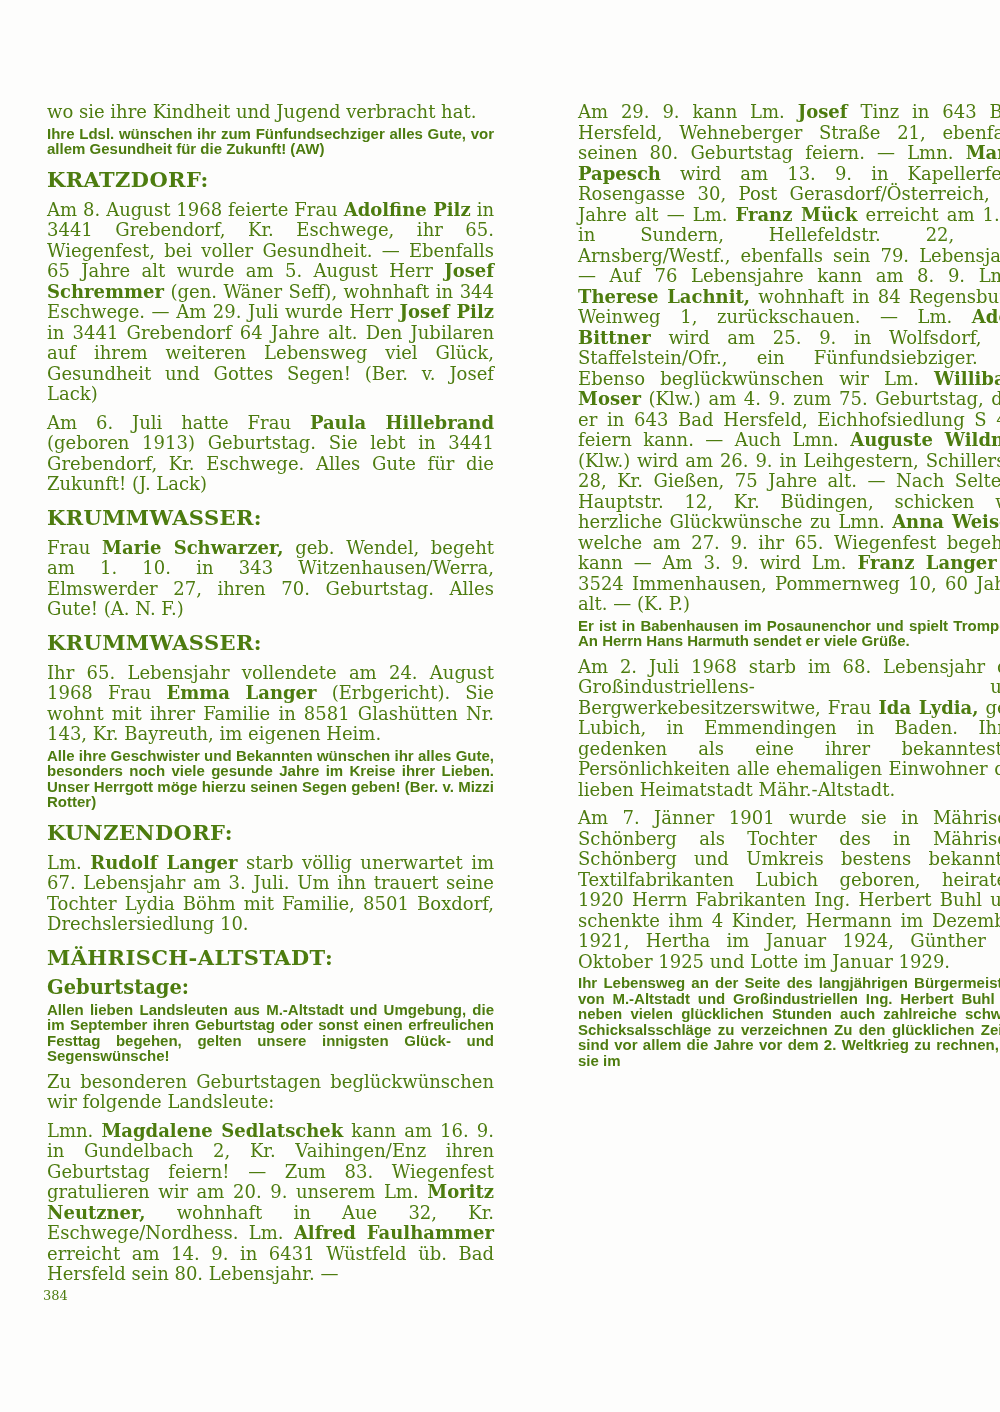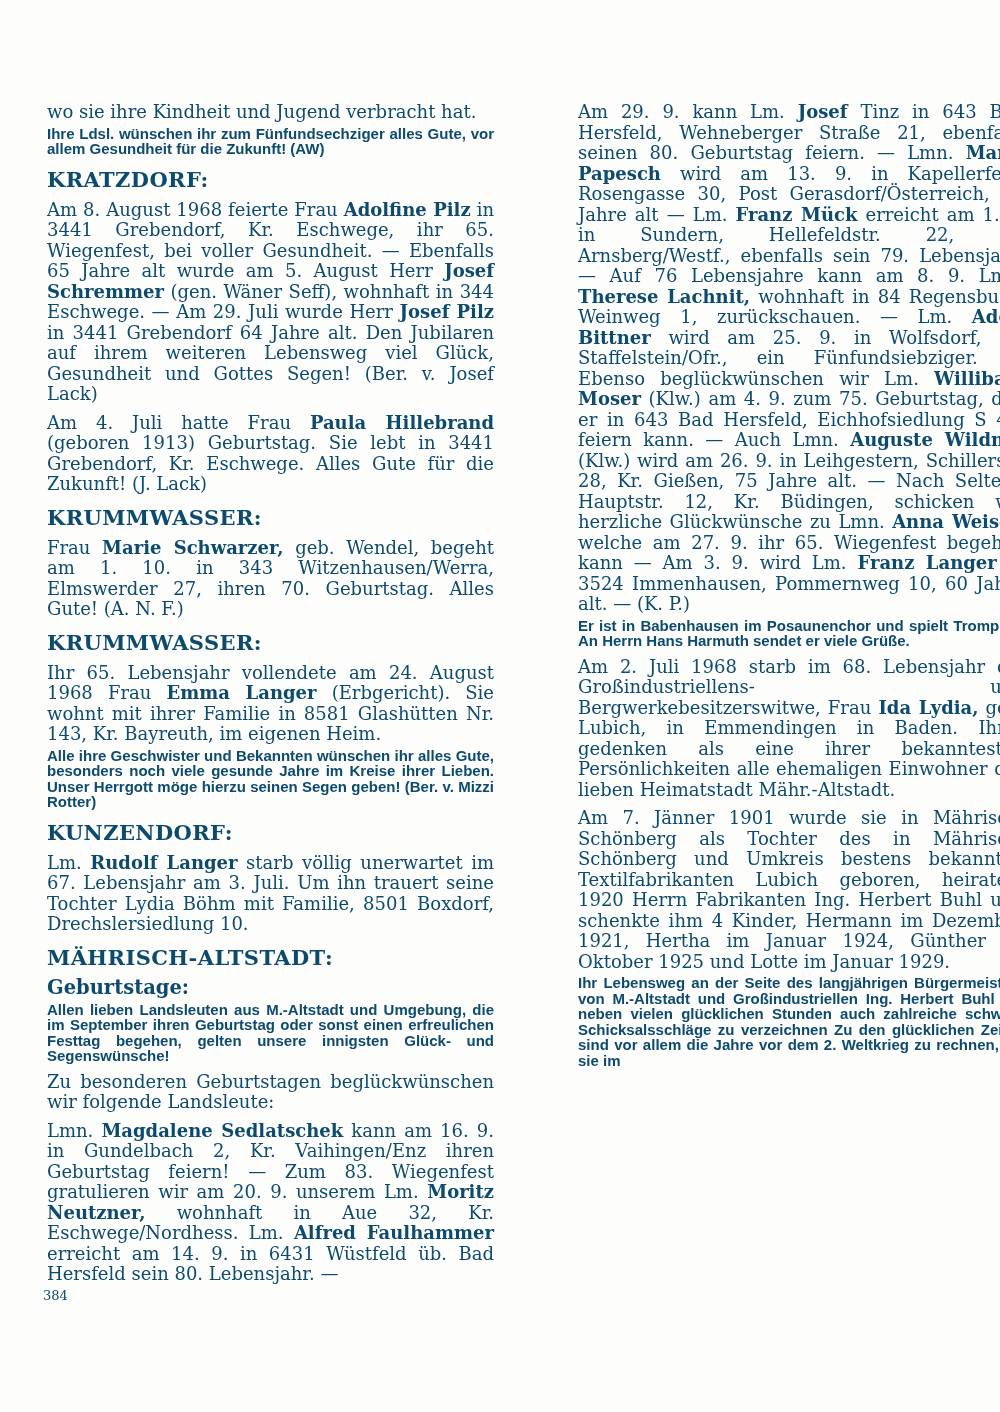--- a/index.html
+++ b/index.html
@@ -1,21 +1,21 @@
 <!DOCTYPE html>
 <html><head>
 <meta charset="utf-8">
 <style>
   html, body { margin: 0; padding: 0; background: #ffffff; }
   .page {
     position: relative;
     width: 1000px;
     height: 1412px;
     background: #fdfdfc;
-    color: #0c4a6e;
+    color: #4d7c0f;
     font-family: "DejaVu Serif", serif;
     overflow: hidden;
   }
   .col { position: absolute; top: 102px; width: 447px; }
   #col-left  { left: 47px; }
   #col-right { left: 534px; margin-left: 44px; }
 
   .block { margin: 8px 0 0 0; }
   .col .block:first-child { margin-top: 0; }
 
@@ -58,21 +58,21 @@
 </style>
 </head>
 <body>
 
 <div class="page">
   <div class="col" id="col-left">
       <div class="block paragraph"><span>wo sie ihre Kindheit und Jugend verbracht hat.</span></div>
       <div class="block small"><span>Ihre Ldsl. wünschen ihr zum Fünfundsechziger alles Gute, vor allem Gesundheit für die Zukunft! (AW)</span></div>
       <div class="block heading"><span>KRATZDORF:</span></div>
       <div class="block paragraph"><span>Am 8. August 1968 feierte Frau </span><b>Adolfine Pilz</b><span> in 3441 Grebendorf, Kr. Eschwege, ihr 65. Wiegenfest, bei voller Gesundheit. — Ebenfalls 65 Jahre alt wurde am 5. August Herr </span><b>Josef Schremmer</b><span> (gen. Wäner Seff), wohnhaft in 344 Eschwege. — Am 29. Juli wurde Herr </span><b>Josef Pilz</b><span> in 3441 Grebendorf 64 Jahre alt. Den Jubilaren auf ihrem weiteren Lebensweg viel Glück, Gesundheit und Gottes Segen! (Ber. v. Josef Lack)</span></div>
-      <div class="block paragraph"><span>Am 4. Juli hatte Frau </span><b>Paula Hillebrand</b><span> (geboren 1913) Geburtstag. Sie lebt in 3441 Grebendorf, Kr. Eschwege. Alles Gute für die Zukunft! (J. Lack)</span></div>
+      <div class="block paragraph"><span>Am 6. Juli hatte Frau </span><b>Paula Hillebrand</b><span> (geboren 1913) Geburtstag. Sie lebt in 3441 Grebendorf, Kr. Eschwege. Alles Gute für die Zukunft! (J. Lack)</span></div>
       <div class="block heading"><span>KRUMMWASSER:</span></div>
       <div class="block paragraph"><span>Frau </span><b>Marie Schwarzer,</b><span> geb. Wendel, begeht am 1. 10. in 343 Witzenhausen/Werra, Elmswerder 27, ihren 70. Geburtstag. Alles Gute! (A. N. F.)</span></div>
       <div class="block heading"><span>KRUMMWASSER:</span></div>
       <div class="block paragraph"><span>Ihr 65. Lebensjahr vollendete am 24. August 1968 Frau </span><b>Emma Langer</b><span> (Erbgericht). Sie wohnt mit ihrer Familie in 8581 Glashütten Nr. 143, Kr. Bayreuth, im eigenen Heim.</span></div>
       <div class="block small"><span>Alle ihre Geschwister und Bekannten wünschen ihr alles Gute, besonders noch viele gesunde Jahre im Kreise ihrer Lieben. Unser Herrgott möge hierzu seinen Segen geben! (Ber. v. Mizzi Rotter)</span></div>
       <div class="block heading"><span>KUNZENDORF:</span></div>
       <div class="block paragraph"><span>Lm. </span><b>Rudolf Langer</b><span> starb völlig unerwartet im 67. Lebensjahr am 3. Juli. Um ihn trauert seine Tochter Lydia Böhm mit Familie, 8501 Boxdorf, Drechslersiedlung 10.</span></div>
       <div class="block heading"><span>MÄHRISCH-ALTSTADT:</span></div>
       <div class="block subheading"><span>Geburtstage:</span></div>
       <div class="block small"><span>Allen lieben Landsleuten aus M.-Altstadt und Umgebung, die im September ihren Geburtstag oder sonst einen erfreulichen Festtag begehen, gelten unsere innigsten Glück- und Segenswünsche!</span></div>

